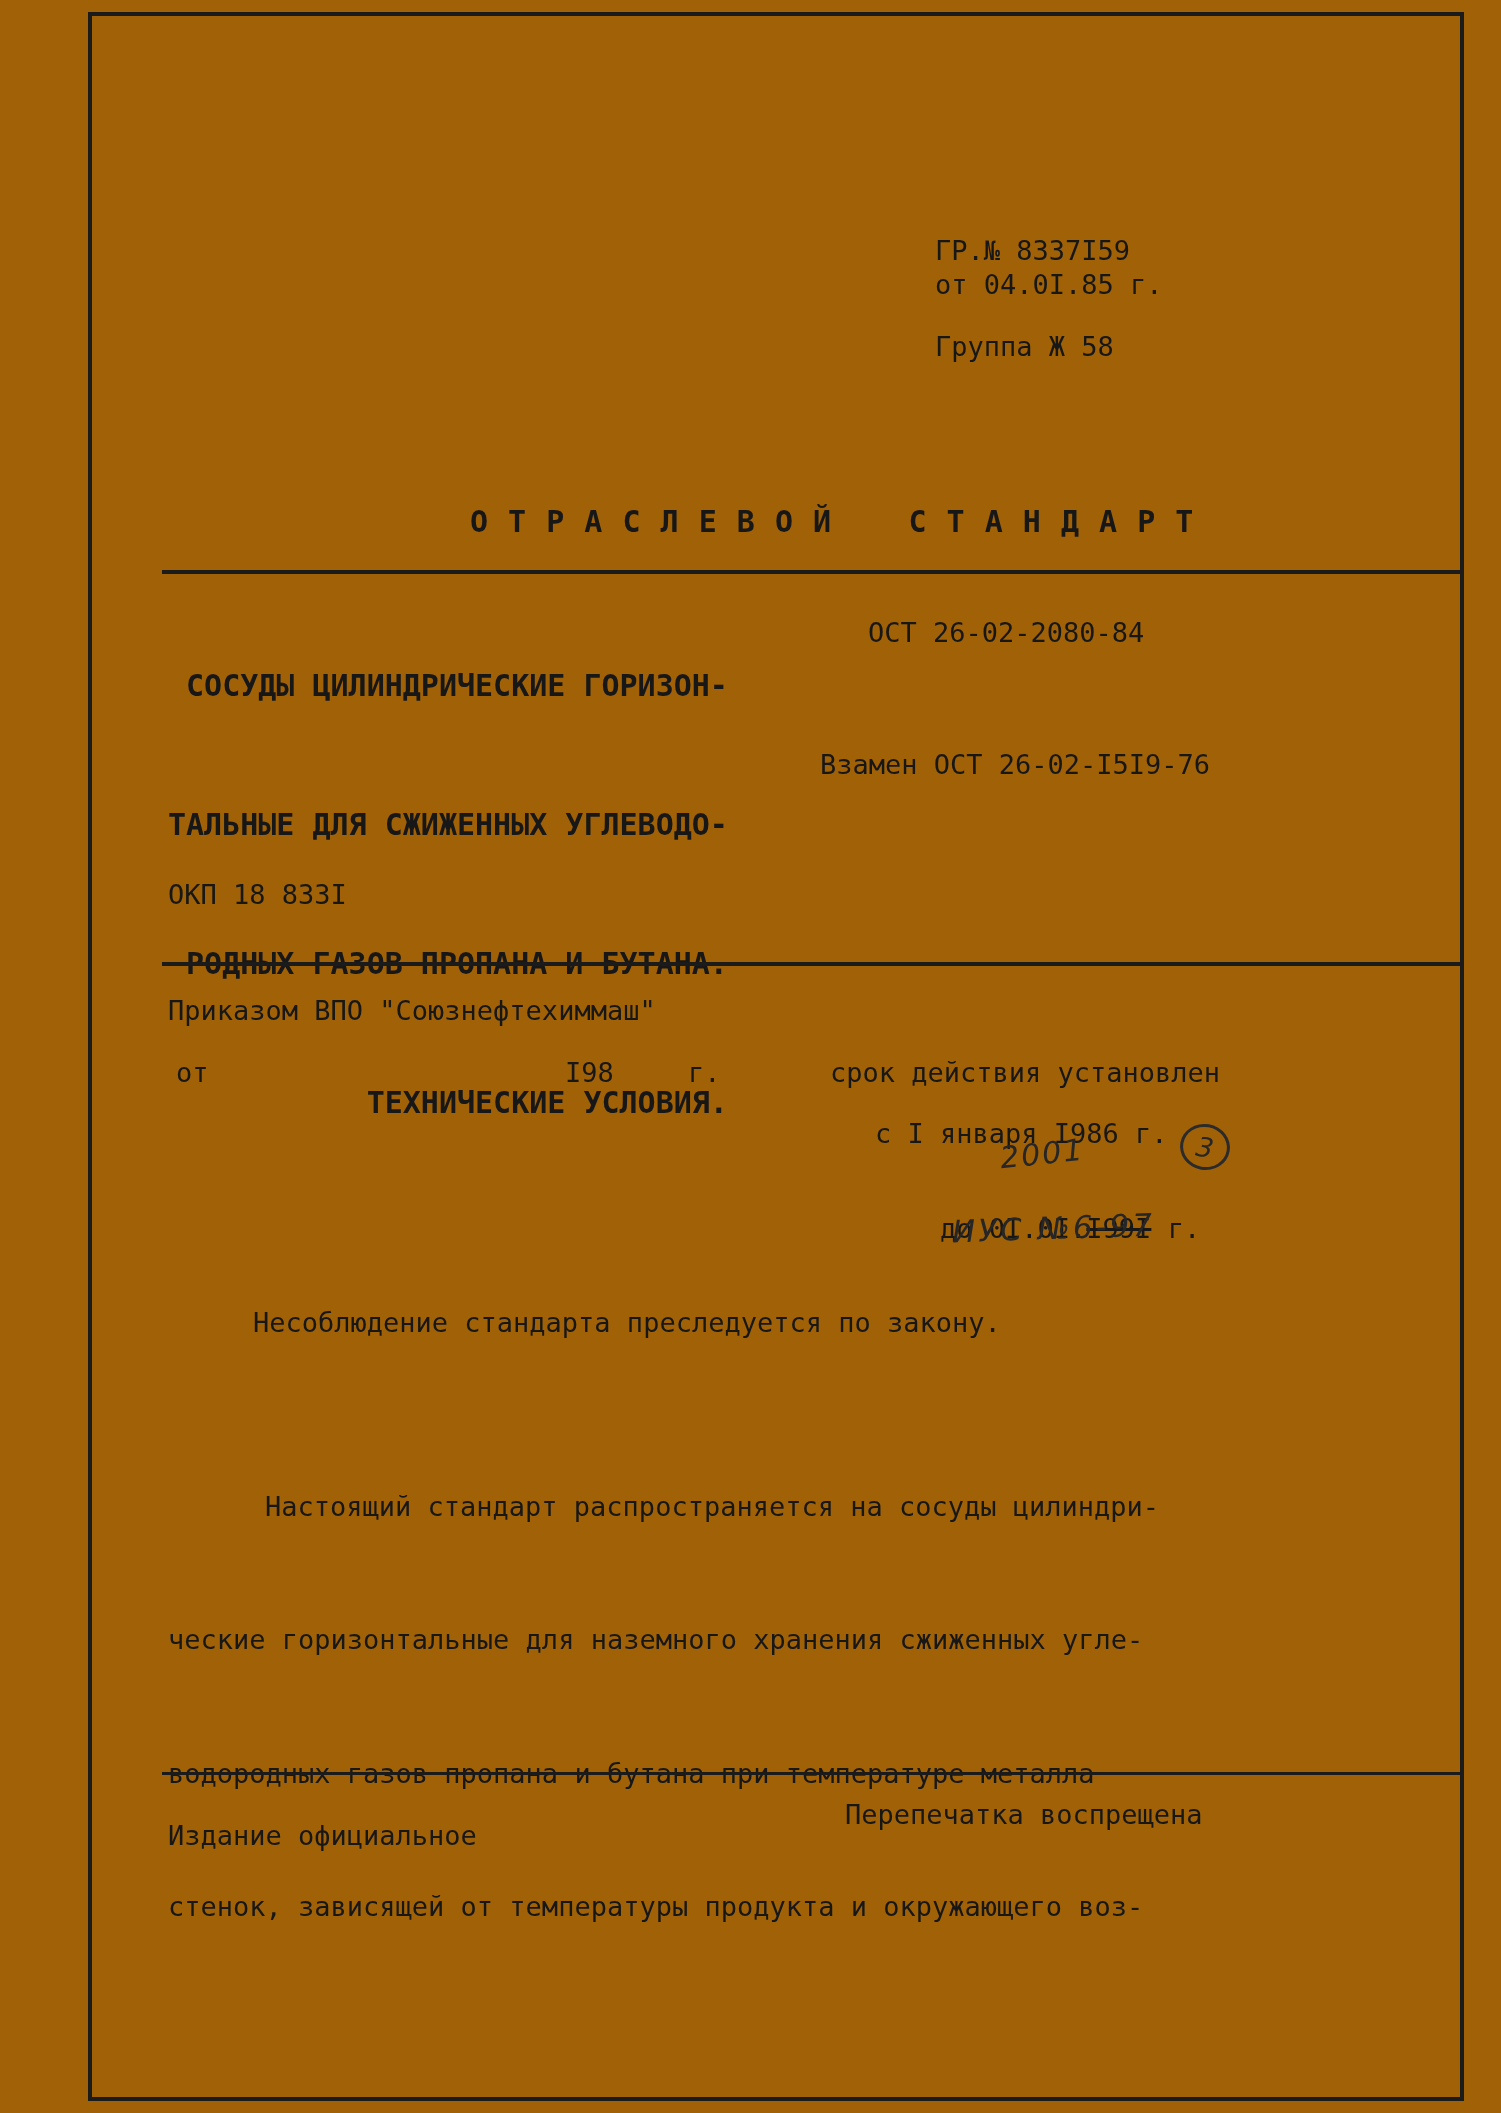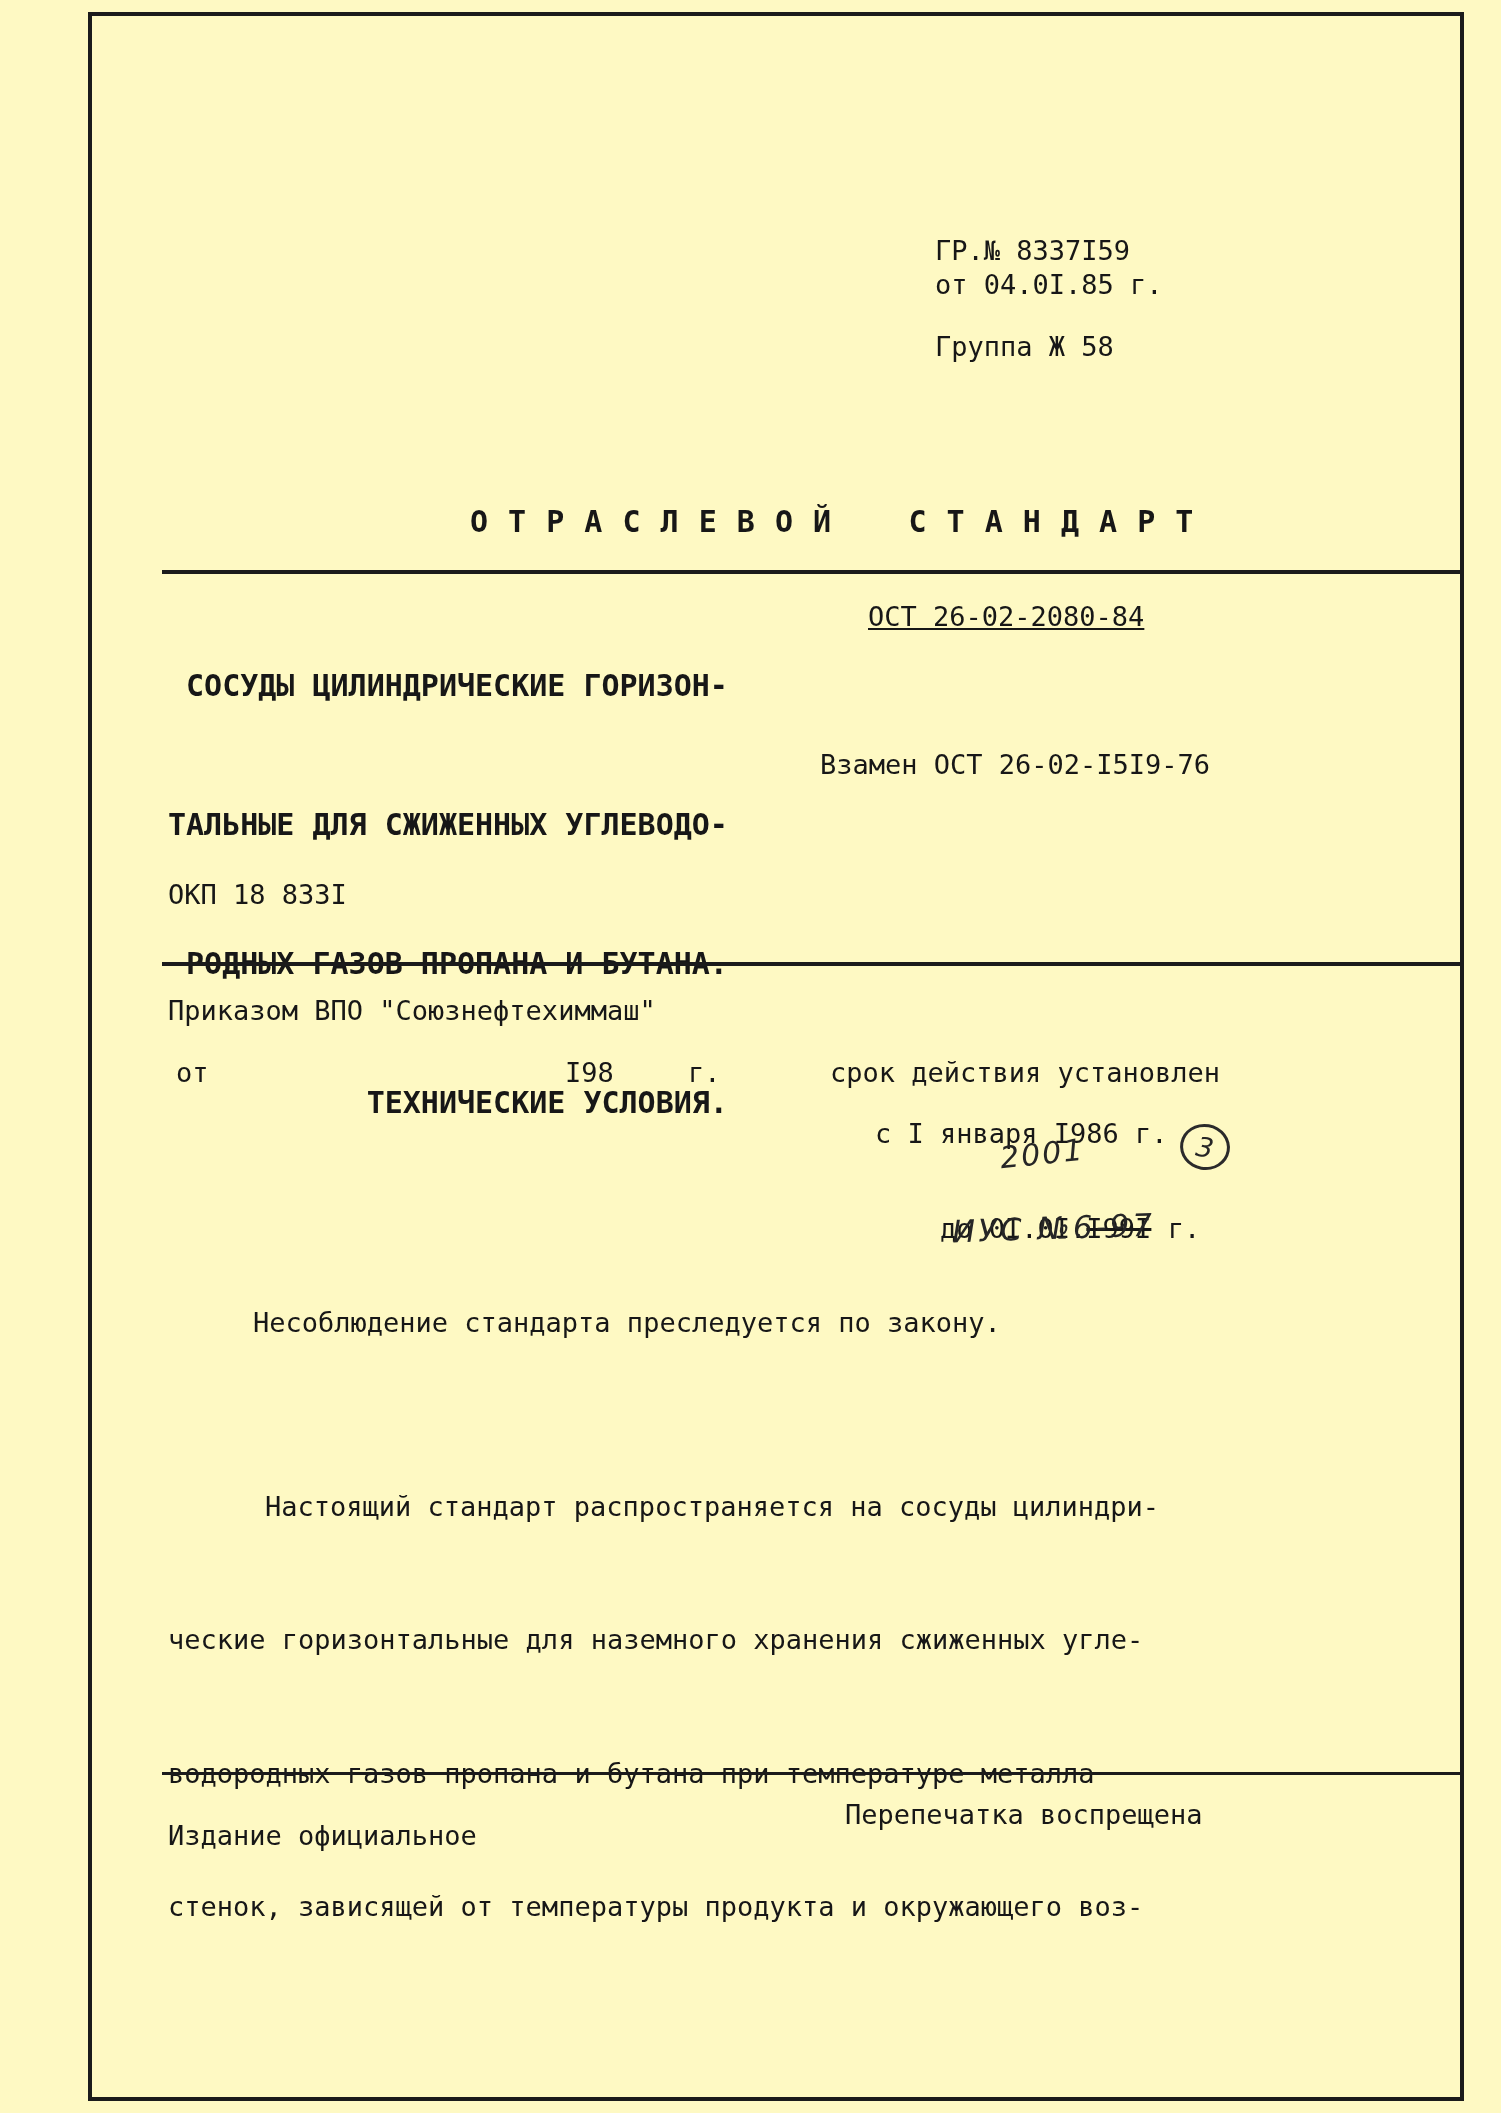--- a/index.html
+++ b/index.html
@@ -1,20 +1,20 @@
 <!DOCTYPE html>
 <html><head>
 <meta charset="utf-8">
 <style>
   * { margin:0; padding:0; box-sizing:border-box; }
   html,body { background:#fbfaf7; }
   .page {
     position:relative;
     width:1501px; height:2113px;
-    background:#fef9c3;
+    background:#a16207;
     font-family:"DejaVu Sans Mono","Liberation Mono",monospace;
     color:#171717;
     overflow:hidden;
   }
   .frame {
     position:absolute; left:88px; top:12px;
     width:1376px; height:2089px;
     border:4px solid #1b1b1b;
   }
   .t { position:absolute; font-size:27px; white-space:pre; line-height:1.25; }
@@ -31,21 +31,21 @@
   .rule { position:absolute; background:#1b1b1b; }
   .rule1 { left:162px; top:570px;  width:1298px; height:4px; }
   .rule2 { left:162px; top:962px;  width:1298px; height:4px; }
   .rule3 { left:162px; top:1772px; width:1298px; height:3px; }
 
   
   .subject { left:168px; top:592px; font-size:30px; font-weight:bold; }
   .subject div { height:64px;text-align:right; }
 
   
-  .std-number { left:868px; top:600px;text-decoration:underline; }
+  .std-number { left:868px; top:616px; }
   .replaces   { left:820px; top:748px; }
 
   .okp { left:168px; top:878px; }
 
   
   .order-line1   { left:168px; top:994px; }
   .order-from    { left:168px; top:1056px;margin-left:8px; }
   .order-year    { left:565px; top:1056px; }
   .order-year-g  { left:688px; top:1056px; }
   .validity-est  { left:830px; top:1056px; }

